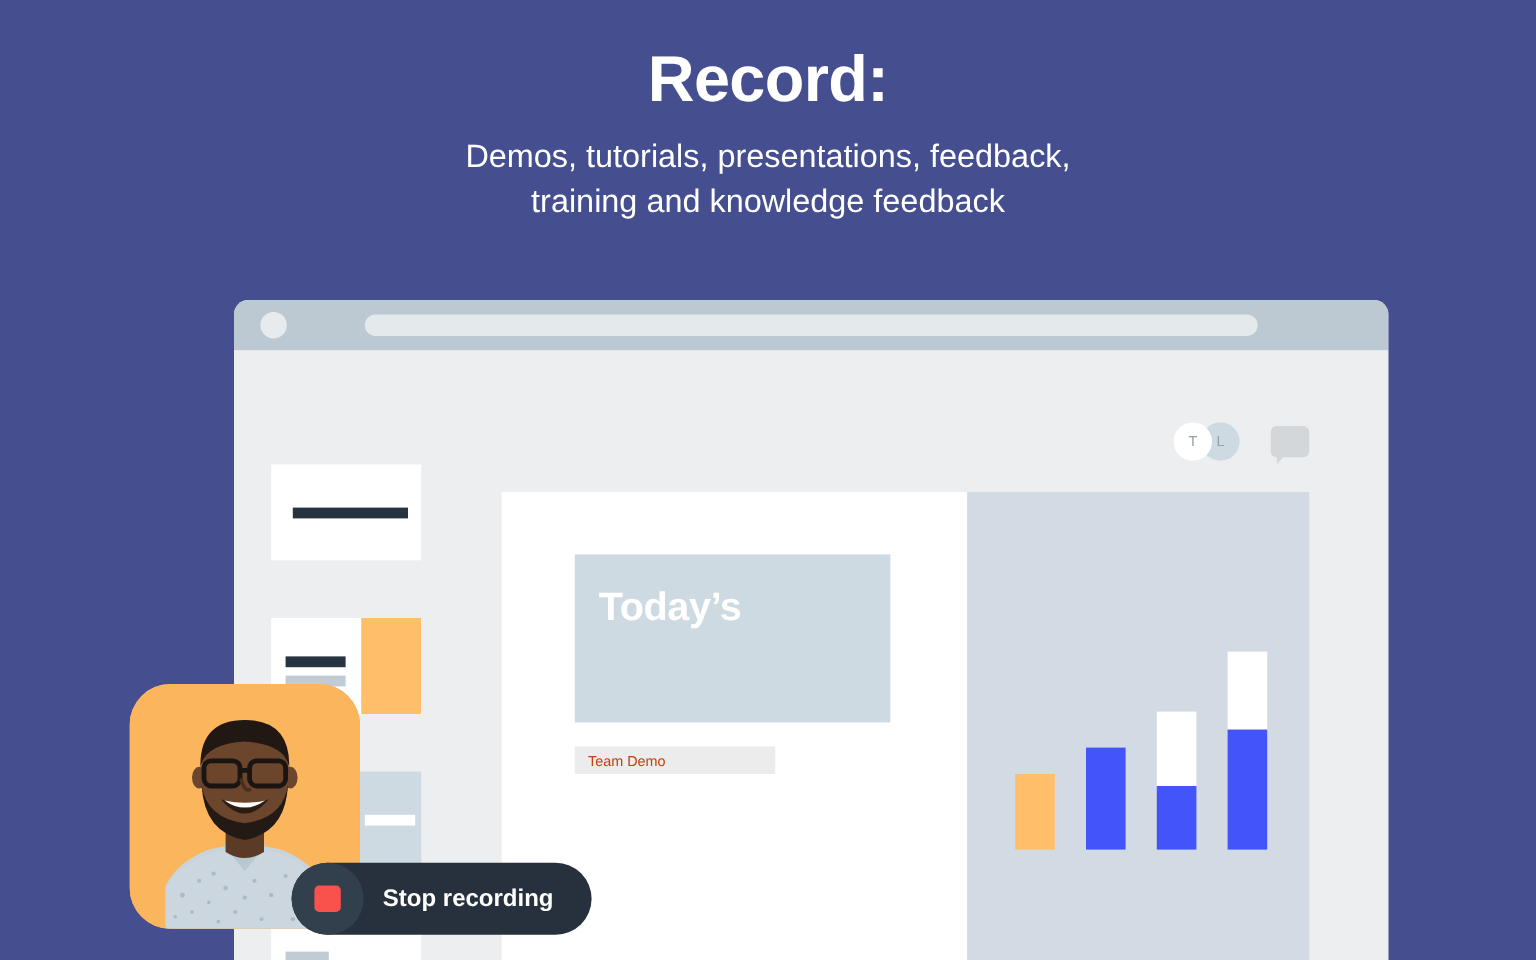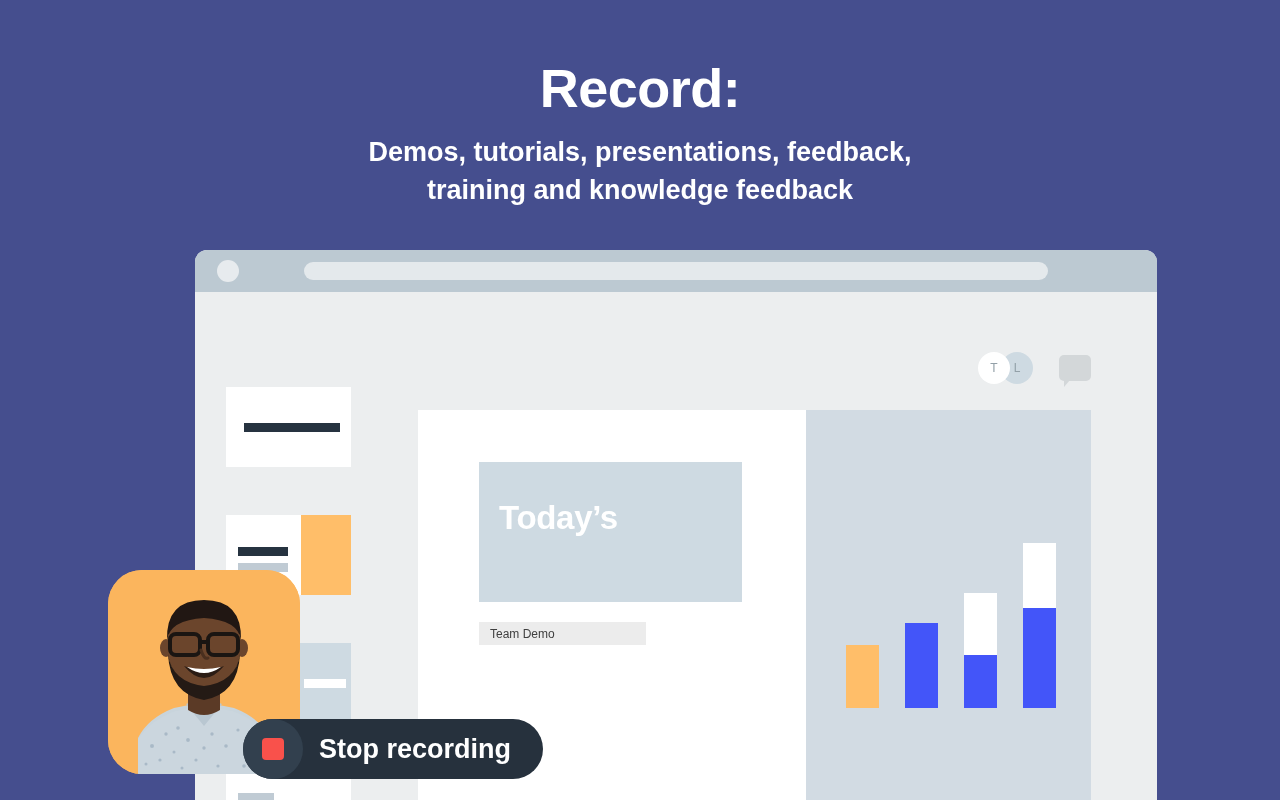--- a/index.html
+++ b/index.html
@@ -4,31 +4,31 @@
 <style>
   * { margin:0; padding:0; box-sizing:border-box; }
   html, body {
     width:1280px; height:800px;
     overflow:hidden;
     font-family:"Liberation Sans", sans-serif;
   }
   body { background:#454E8E; position:relative; }
 
   
-  #hero { position:absolute; top:0; left:0; width:1280px; text-align:center;margin-top:22px; }
+  #hero { position:absolute; top:0; left:0; width:1280px; text-align:center; }
   #hero-title {
     margin-top:38px;
     font-size:54px; font-weight:bold; color:#ffffff;
     letter-spacing:-0.5px; line-height:1.05;
   }
   #hero-sub {
     margin-top:16px;
     font-size:27px; font-weight:400; color:#ffffff; line-height:1.42;
   }
-  #hero-sub .ln { display:block;font-weight:bold; }
+  #hero-sub .ln { display:block; }
 
   
   #window {
     position:absolute; left:195px; top:250px;
     width:962px; height:550px;
     border-radius:12px 12px 0 0;
     overflow:hidden;
     background:#ECEEEF;
   }
   #titlebar {
@@ -89,32 +89,32 @@
   .thumb.t4 .bar.light.l1 { left:12px; top:22px; width:36px; height:8px; }
 
   
   #slide {
     position:absolute; left:223px; top:118px;
     width:388px; height:420px; background:#FFFFFF;
   }
   #slide-title-block {
     position:absolute; left:61px; top:52px;
     width:263px; height:140px; background:#CEDAE2;
-    padding:34px 20px;
+    padding:22px 20px;
   }
   #slide-title {
     font-size:33px; font-weight:bold; color:#FFFFFF;
     line-height:1.34; letter-spacing:-0.3px;
   }
   #slide-sub-block {
     position:absolute; left:61px; top:212px;
     width:167px; height:23px; background:#ECECEC;
     display:flex; align-items:center; padding-left:11px;
   }
-  #slide-sub { font-size:12px; color:#404040; }
+  #slide-sub { font-size:12px; color:#c2410c; }
 
   
   #chart-panel {
     position:absolute; left:611px; top:118px;
     width:285px; height:420px; background:#D2DBE3;
   }
   #chart {
     position:absolute; left:40px; bottom:122px;
     height:160px; width:210px;
     display:flex; align-items:flex-end; gap:26px;
@@ -143,21 +143,21 @@
     padding-right:32px;
   }
   #stop-icon-wrap {
     width:60px; height:60px; border-radius:50%;
     background:#32404E;
     display:flex; align-items:center; justify-content:center;
     flex:none;
   }
   #stop-square { width:22px; height:22px; border-radius:4px; background:#F9514B; }
   #stop-label {
-    color:#FFFFFF; font-size:27px; font-weight:bold;
+    color:#FFFFFF; font-size:20px; font-weight:bold;
     margin-left:16px; white-space:nowrap;
   }
 </style>
 </head>
 <body>
 
 <div id="hero">
   <div id="hero-title">Record:</div>
   <div id="hero-sub">
     <span class="ln">Demos, tutorials, presentations, feedback,</span>

